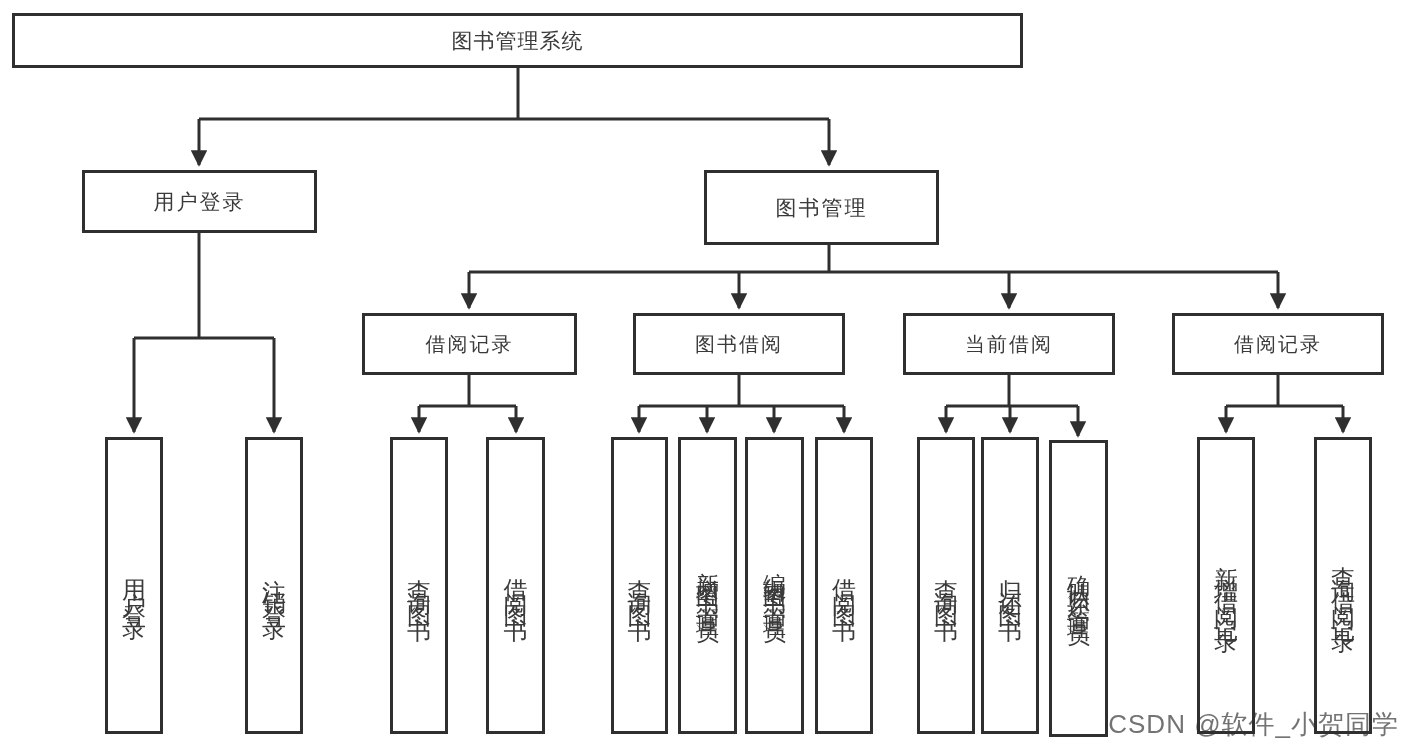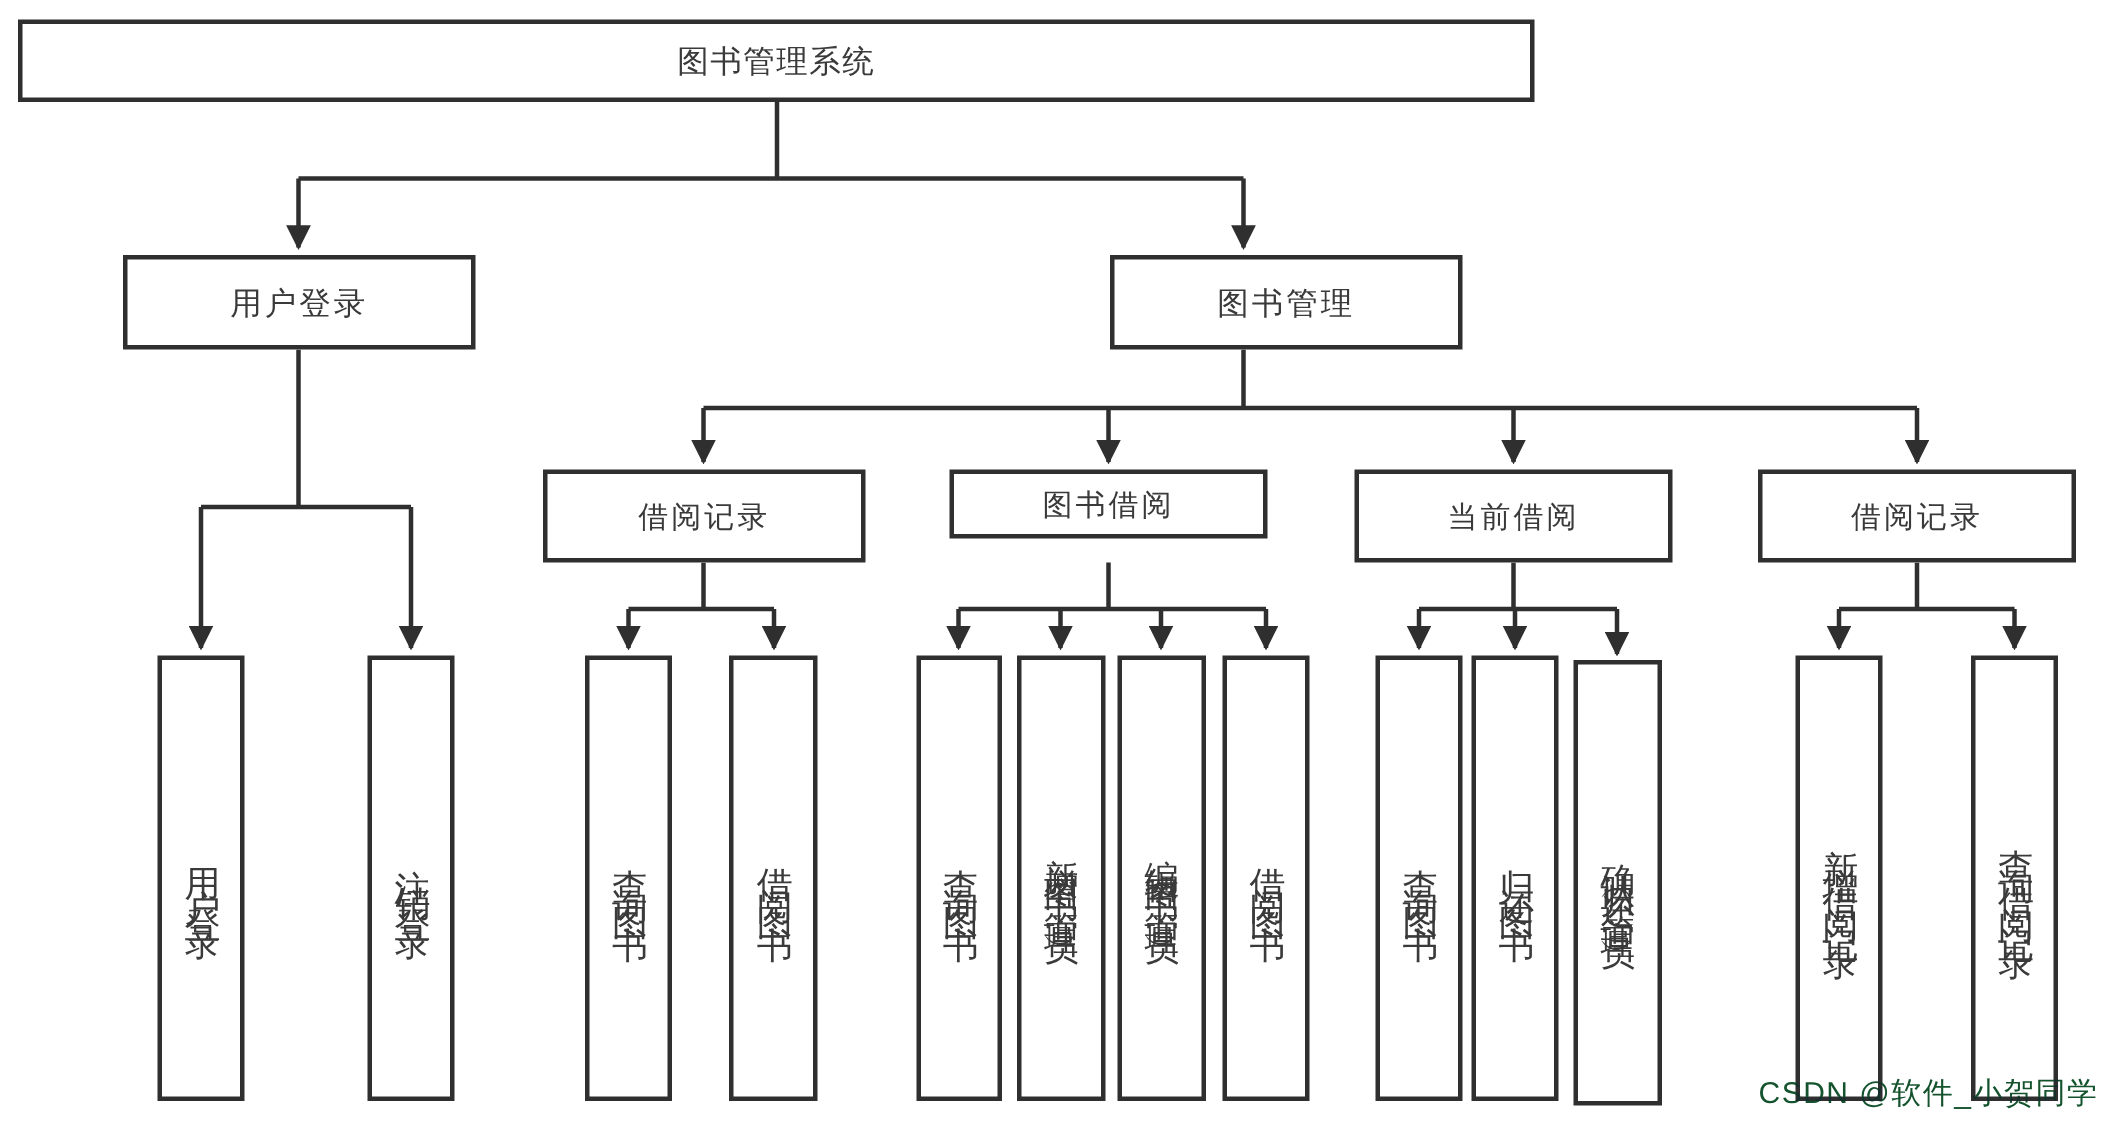--- a/index.html
+++ b/index.html
@@ -16,21 +16,21 @@
   .hbox span{font-size:21px;letter-spacing:2px;white-space:nowrap;}
   .root-box span{font-size:21px;letter-spacing:1px;text-align:right;}
   .lvl3 span{font-size:20px;letter-spacing:2px;}
   .vbox span{
     writing-mode:vertical-rl;text-orientation:mixed;
     font-size:24px;letter-spacing:13px;line-height:1;
   }
   .vbox.long span{letter-spacing:7px;font-size:23px;}
   #watermark{
     position:absolute;right:6px;bottom:5px;z-index:3;
-    font-size:20px;color:#14532d;letter-spacing:1px;white-space:nowrap;
+    font-size:26px;color:#737373;letter-spacing:1px;white-space:nowrap;
     mix-blend-mode:darken;
   }
 </style>
 </head>
 <body>
 
 <div id="stage">
 
   <svg id="wires" width="1405" height="747" viewBox="0 0 1405 747">
     <defs>
@@ -82,28 +82,28 @@
     </g>
   </svg>
 
   <div class="hbox root-box" style="left:12px;top:13px;width:1011px;height:55px">
     <span>图书管理系统</span>
   </div>
 
   <div class="hbox" style="left:82px;top:170px;width:235px;height:63px">
     <span>用户登录</span>
   </div>
-  <div class="hbox" style="left:740px;top:170px;width:235px;height:63px">
+  <div class="hbox" style="left:704px;top:170px;width:235px;height:75px">
     <span>图书管理</span>
   </div>
 
   <div class="hbox lvl3" style="left:362px;top:313px;width:215px;height:62px">
     <span>借阅记录</span>
   </div>
-  <div class="hbox lvl3" style="left:633px;top:313px;width:212px;height:46px">
+  <div class="hbox lvl3" style="left:633px;top:313px;width:212px;height:62px">
     <span>图书借阅</span>
   </div>
   <div class="hbox lvl3" style="left:1172px;top:313px;width:212px;height:62px">
     <span>借阅记录</span>
   </div>
   <div class="hbox lvl3" style="left:903px;top:313px;width:212px;height:62px">
     <span>当前借阅</span>
   </div>
 
   <div class="vbox" style="left:105px;top:437px;width:58px;height:297px">

